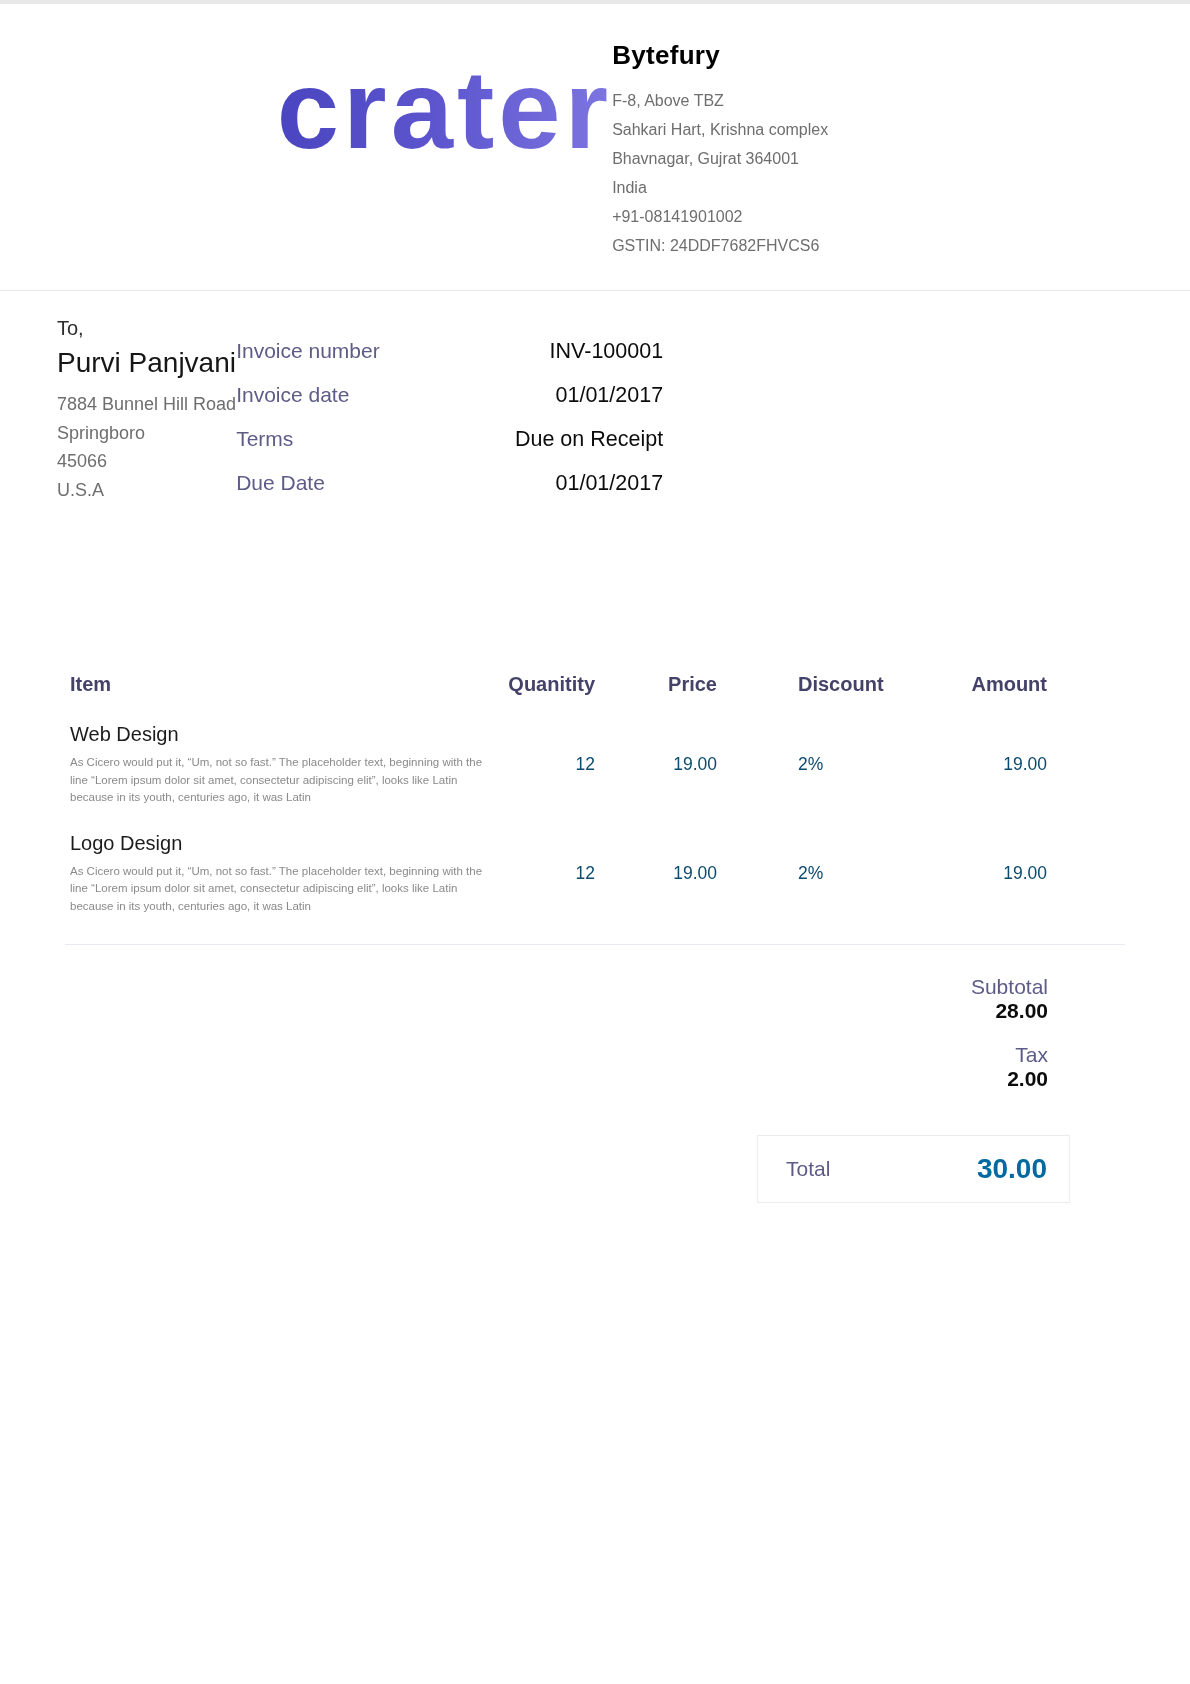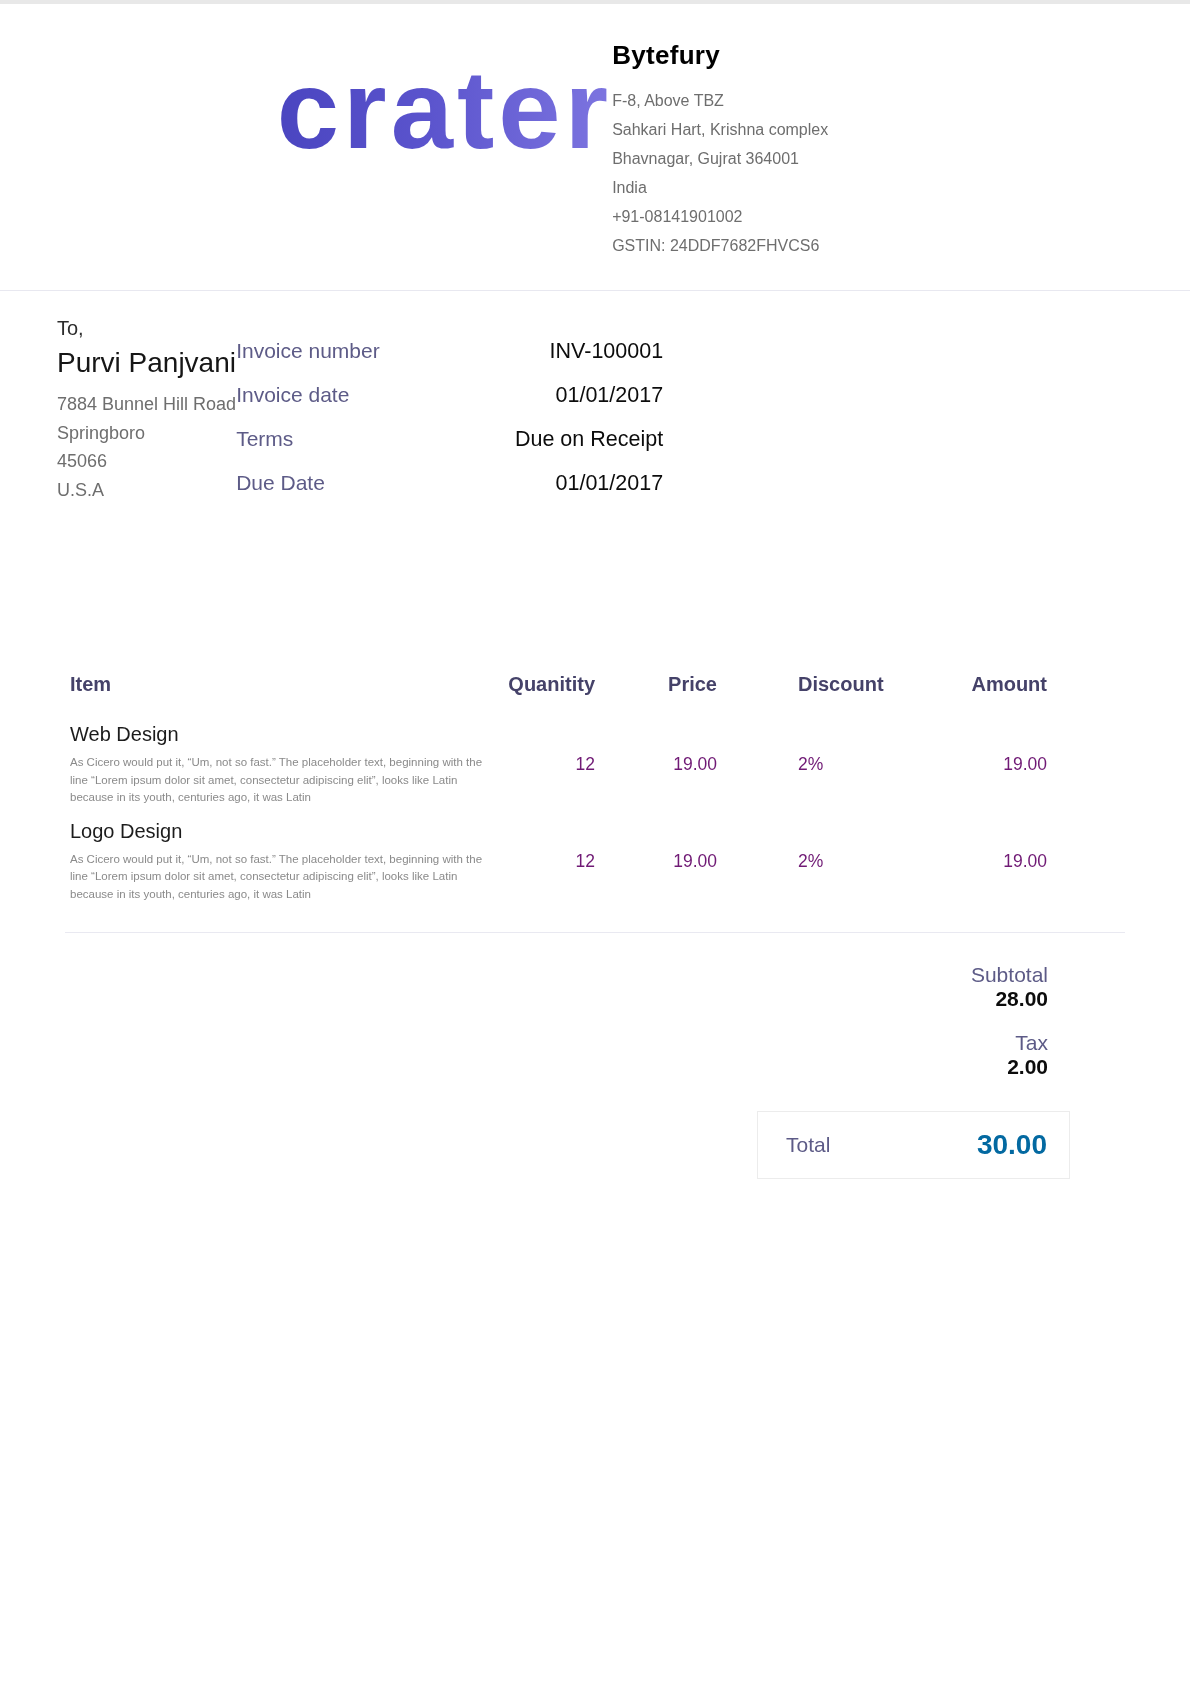--- a/index.html
+++ b/index.html
@@ -44,33 +44,33 @@
   .items { margin:158px 143px 0 70px; }
   .thead, .trow {
     display:grid;
     grid-template-columns:420px 105px 122px 210px 1fr;
     align-items:center;
   }
   .th { font-size:20px; font-weight:bold; color:#454269; }
   .col-right { text-align:right; }
   .col-discount { text-align:left; padding-left:81px; }
   .trow { margin-top:27px; }
-  .trow.second { margin-top:13px; }
+  .trow.second { margin-top:25px; }
   .item-name { font-size:20px; color:#1c1c1c; font-weight:500; margin-bottom:8px; }
   .item-desc { font-size:11.5px; color:#8a8a8a; line-height:17.5px; max-width:418px; }
-  .td { font-size:17.5px; color:#701a75; font-weight:500; }
+  .td { font-size:17.5px; color:#0c4a6e; font-weight:500; }
   .table-divider { margin:29px 0 0 -5px; width:1060px; height:1px; background:#e9e9f1; }
 
   
   .totals { width:313px; margin:30px 120px 0 auto; }
   .totals-row { display:flex; justify-content:space-between; align-items:flex-end; padding:0 22px 0 15px; margin-bottom:20px;flex-direction:column; }
   .totals-label { font-size:21px; color:#5d5b87; }
   .totals-value { font-size:21px; font-weight:bold; color:#0c0c0c; }
   .total-box {
-    margin-top:32px; border:1px solid #ececec;
+    margin-top:44px; border:1px solid #ececec;
     display:flex; justify-content:space-between; align-items:center;
     padding:17px 22px 17px 28px;
   }
   .total-label { font-size:21px; color:#5d5b87; }
   .total-value { font-size:28px; font-weight:bold; color:#0369a1; }
 </style>
 </head>
 <body>
 
 <div class="top-strip"></div>

